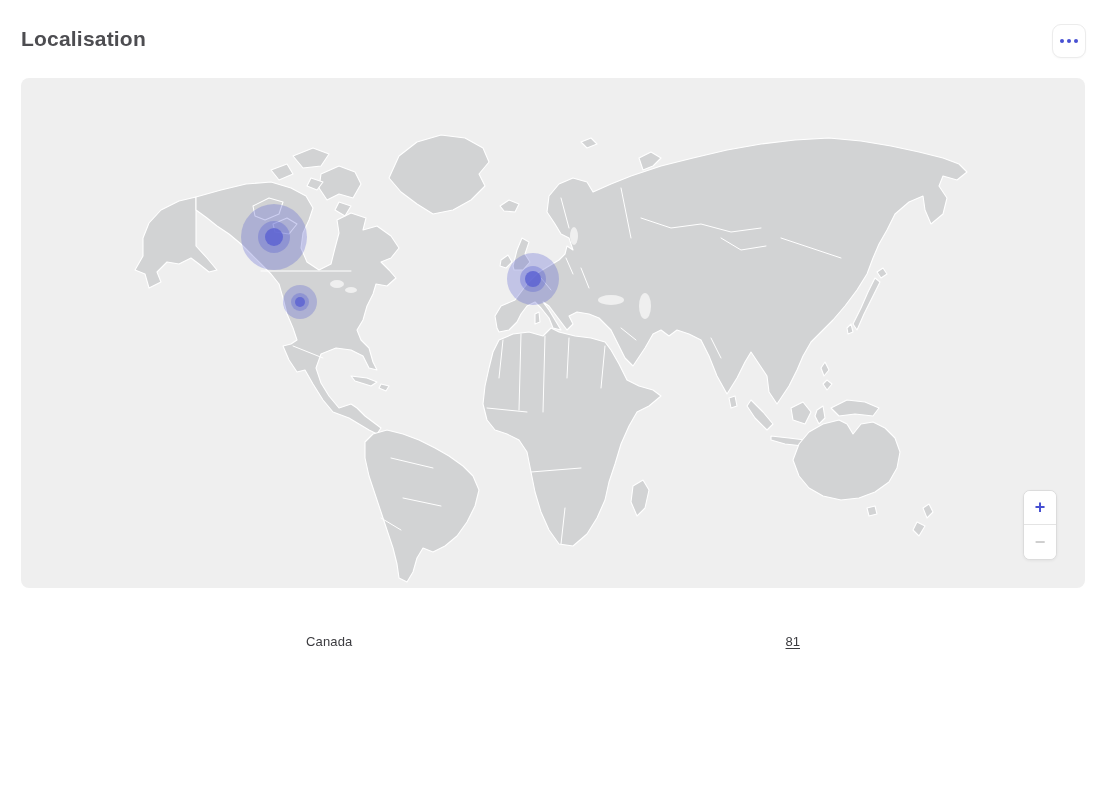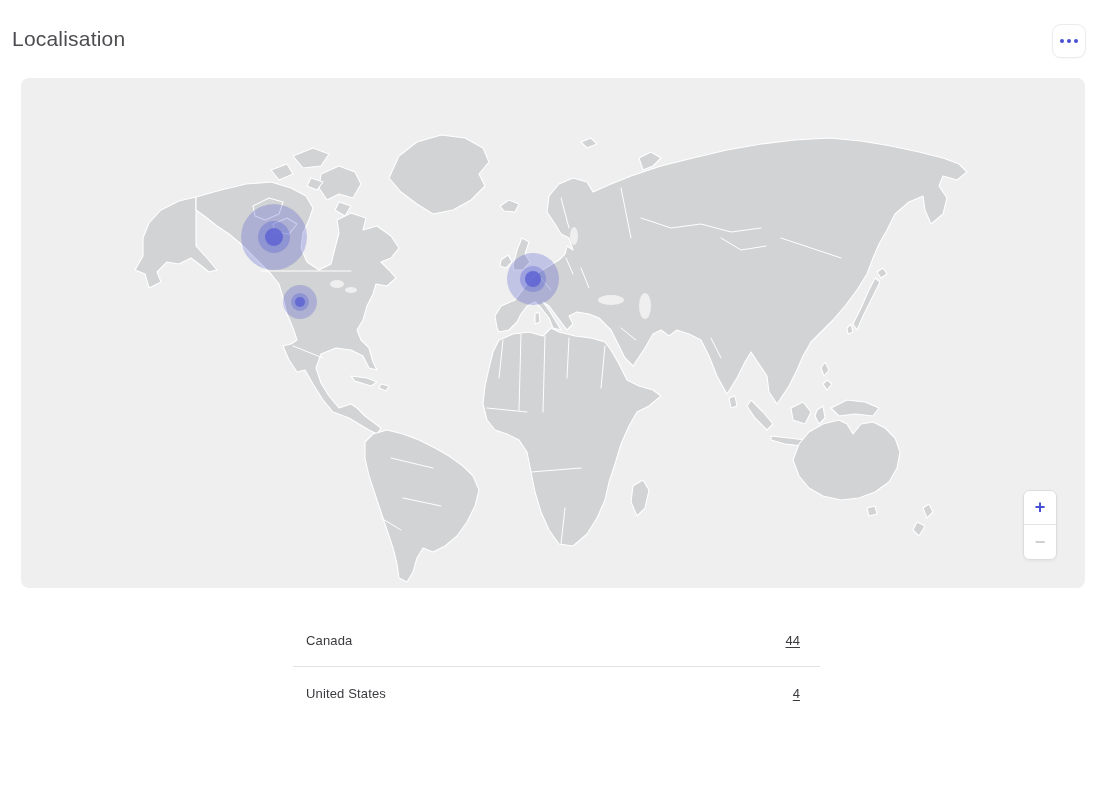--- a/index.html
+++ b/index.html
@@ -12,22 +12,22 @@
     --divider:#e2e2e2;
     --zoom-disabled:#cfcfcf;
     --control-border:#e4e4e4;
   }
   html,body{margin:0;padding:0;background:#fff;}
   body{
     width:1102px;height:793px;position:relative;overflow:hidden;
     font-family:"Liberation Sans", sans-serif;
   }
   .page-title{
-    position:absolute;left:12px;top:27px;
-    font-size:21px;font-weight:400;color:var(--title-text);
+    position:absolute;left:21px;top:27px;
+    font-size:21px;font-weight:700;color:var(--title-text);
     letter-spacing:.2px;
   }
   .menu-button{
     position:absolute;left:1052px;top:24px;width:34px;height:34px;
     background:#fff;border:1px solid #ececec;border-radius:9px;
     box-shadow:0 1px 2px rgba(0,0,0,.03);
     display:flex;align-items:center;justify-content:center;gap:3px;
     cursor:pointer;box-sizing:border-box;
   }
   .menu-button .dot{
@@ -194,19 +194,15 @@
 
   <div class="zoom-control">
     <button class="zoom-btn zoom-in">+</button>
     <button class="zoom-btn zoom-out">−</button>
   </div>
 </div>
 
 <div class="country-table" id="country-table">
     <div class="country-row">
       <span class="country-label">Canada</span>
-      <a class="country-value">44</a>
-    </div>
-    <div class="country-row">
-      <span class="country-label">United States</span>
-      <a class="country-value">4</a>
+      <a class="country-value">81</a>
     </div>
   </div>
 
 </body></html>

